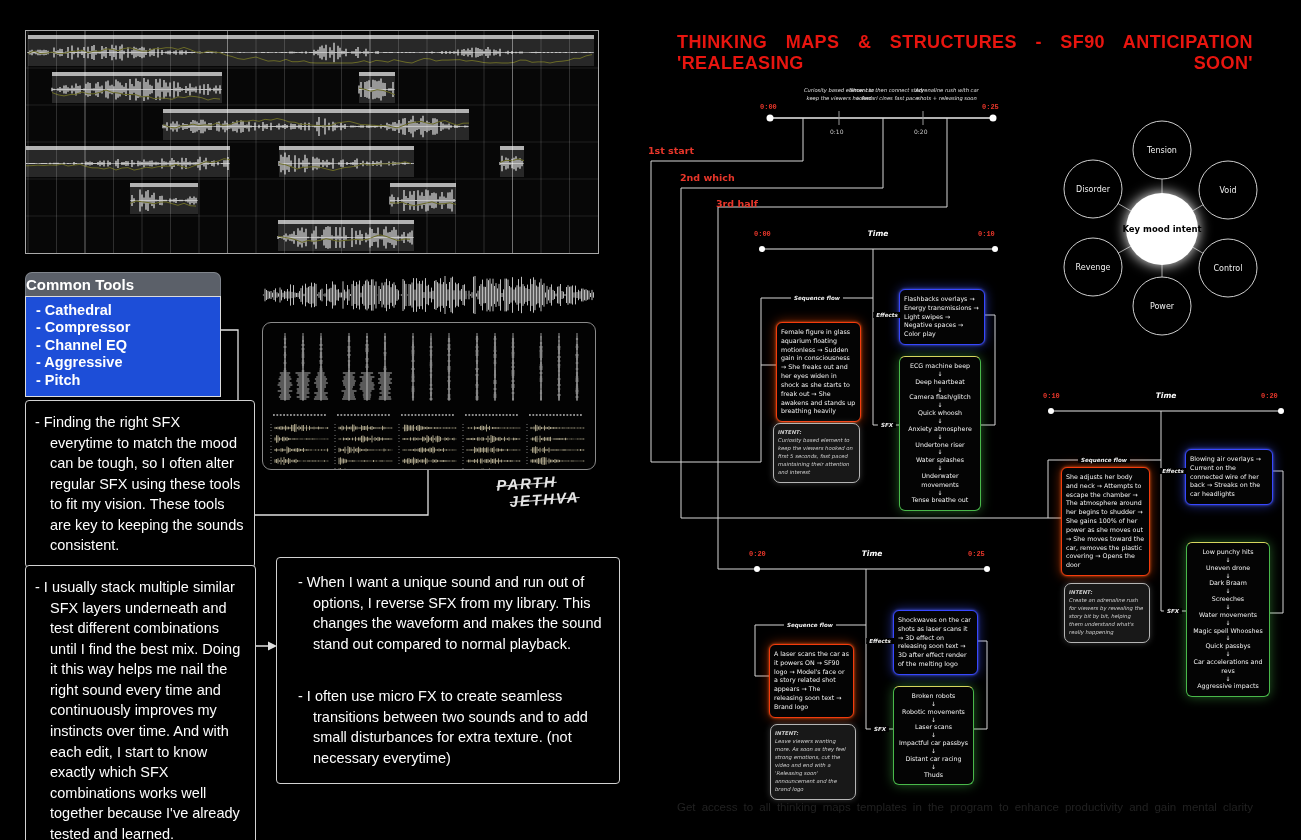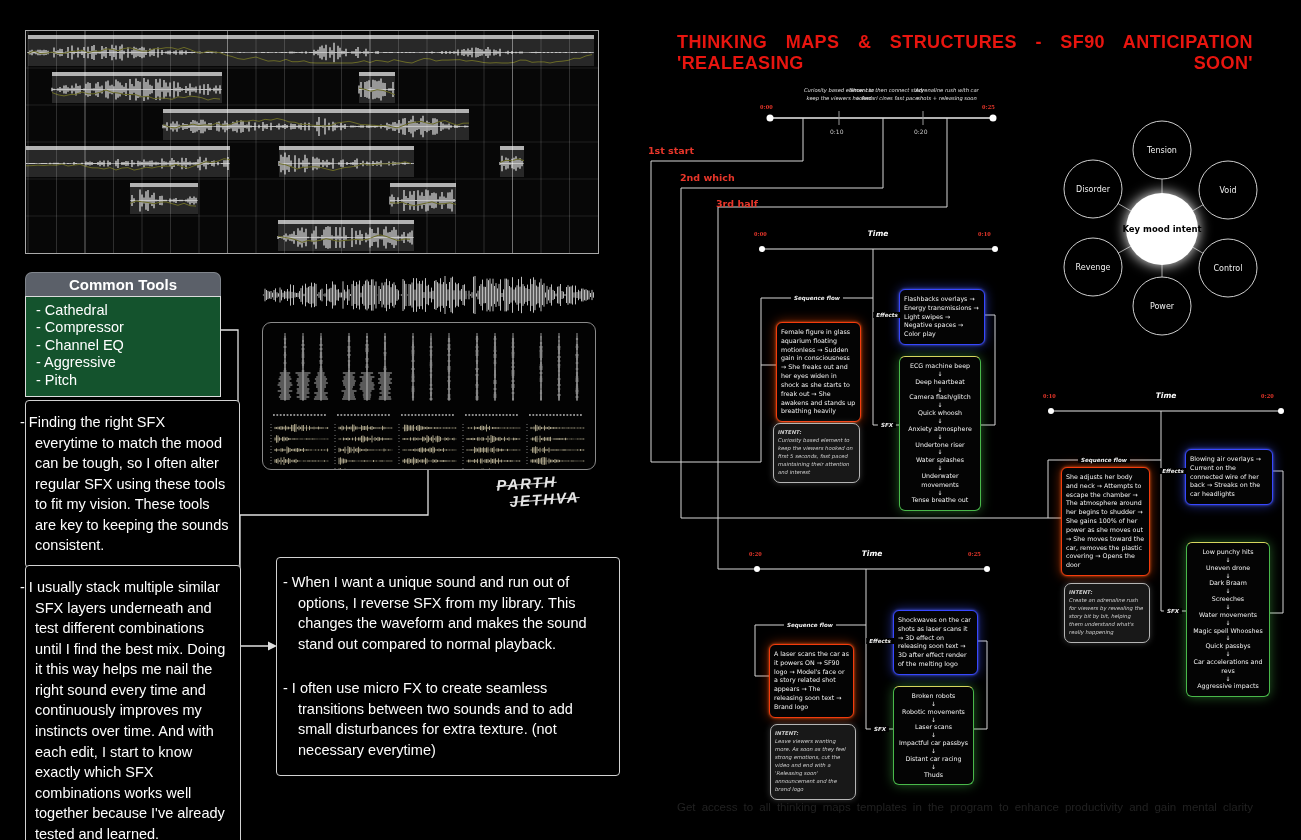--- a/index.html
+++ b/index.html
@@ -10,43 +10,43 @@
 
   
   .daw{position:absolute;left:25px;top:30px;width:572px;height:222px;
        border:1px solid #a9a9a9;background:#070707;z-index:2;}
   .wavestrip{position:absolute;left:262px;top:276px;z-index:2;}
   .spectro{position:absolute;left:262px;top:322px;width:332px;height:146px;
        border:1px solid #8a8a8a;border-radius:9px;background:#030303;z-index:2;}
 
   .tools{position:absolute;left:25px;top:272px;width:196px;z-index:3;}
   .tools-header{background:#5b6069;border:1px solid #80858c;border-bottom:none;
-       border-radius:7px 7px 0 0;font-weight:bold;text-align:center;font-size:15px;
+       border-radius:7px 7px 0 0;font-weight:bold;font-size:15px;
        padding:3px 0;color:#fff;}
-  .tools-body{border:1px solid #dcdcdc;background:#14532d;padding:5px 8px 7px 10px;
-       font-size:14.5px;line-height:1.2;}
+  .tools-body{border:1px solid #dcdcdc;background:#1d4ed8;padding:5px 8px 7px 10px;
+       font-size:14.5px;line-height:1.2;font-weight:bold;}
   .note{position:absolute;border:1px solid #d2d2d2;border-radius:4px;background:#000;
        color:#fdfdfd;font-size:14.5px;line-height:1.42;padding:11px 8px 11px 11px;z-index:3;}
-  .hang{padding-left:9px;text-indent:-15px;}
+  .hang{padding-left:24px;text-indent:-15px;}
 
   .sig{position:absolute;left:497px;top:474px;transform:rotate(-4deg);z-index:3;
        font-style:italic;font-weight:bold;color:#e4e4e4;font-size:15px;
        letter-spacing:2px;line-height:1.15;
        text-decoration:line-through;text-decoration-thickness:1px;}
   .sig .l2{margin-left:12px;}
 
   
   .title{position:absolute;left:677px;top:32px;width:576px;z-index:3;
        color:var(--red_title,#e8150f);font-weight:bold;font-size:18px;
        letter-spacing:.4px;text-align:justify;text-align-last:justify;}
   .footer{position:absolute;left:677px;top:801px;width:576px;z-index:3;
        color:#212121;font-size:11.5px;text-align:justify;text-align-last:justify;}
 
   
-  .tred{position:absolute;z-index:3;font-family:Liberation Serif, serif;
+  .tred{position:absolute;z-index:3;font-family:Liberation Mono, monospace;
        font-size:7px;font-weight:bold;color:var(--red_accent,#e8291e);white-space:nowrap;}
   .tgray{position:absolute;z-index:3;font-size:6px;color:#c9c9c9;
        font-family:"DejaVu Sans",sans-serif;white-space:nowrap;}
   .ttime{position:absolute;z-index:3;transform:translateX(-50%);font-size:7.5px;
        font-weight:bold;font-style:italic;color:#fff;font-family:"DejaVu Sans",sans-serif;text-align:right;}
   .half{position:absolute;z-index:3;font-size:9.5px;font-weight:bold;
        color:var(--red_accent,#e8291e);font-family:"DejaVu Sans",sans-serif;}
   .anno{position:absolute;z-index:3;transform:translateX(-50%);text-align:center;
        font-size:5.2px;font-style:italic;color:#e0e0e0;white-space:pre-line;
        line-height:1.55;font-family:"DejaVu Sans",sans-serif;}
@@ -298,21 +298,21 @@
       <div class="tool-item">- Compressor</div>
       <div class="tool-item">- Channel EQ</div>
       <div class="tool-item">- Aggressive</div>
       <div class="tool-item">- Pitch</div>
     </div>
 </div>
 
 <div class="note hang" style="left:25px;top:400px;width:196px;min-height:128px;">- Finding the right SFX everytime to match the mood can be tough, so I often alter regular SFX using these tools to fit my vision. These tools are key to keeping the sounds consistent.</div>
 <div class="note hang" style="left:25px;top:565px;width:197px;">- I usually stack multiple similar SFX layers underneath and test different combinations until I find the best mix. Doing it this way helps me nail the right sound every time and continuously improves my instincts over time. And with each edit, I start to know exactly which SFX combinations works well together because I've already tested and learned.</div>
 <div class="note" style="left:276px;top:557px;width:318px;min-height:156px;padding:14px 12px;">
-  <div class="hang" style="margin-bottom:24px;">- When I want a unique sound and run out of options, I reverse SFX from my library. This changes the waveform and makes the sound stand out compared to normal playback.</div>
+  <div class="hang" style="margin-bottom:32px;">- When I want a unique sound and run out of options, I reverse SFX from my library. This changes the waveform and makes the sound stand out compared to normal playback.</div>
   <div class="hang">- I often use micro FX to create seamless transitions between two sounds and to add small disturbances for extra texture. (not necessary everytime)</div>
 </div>
 
 <div class="title">THINKING MAPS &amp; STRUCTURES - SF90 ANTICIPATION 'REALEASING SOON'</div>
 <div class="footer">Get access to all thinking maps templates in the program to enhance productivity and gain mental clarity</div>
 
 <div class="tred" style="left:760px;top:103px;">0:00</div>
 <div class="tred" style="left:982px;top:103px;">0:25</div>
 <div class="tgray" style="left:830px;top:128px;">0:10</div>
 <div class="tgray" style="left:914px;top:128px;">0:20</div>

